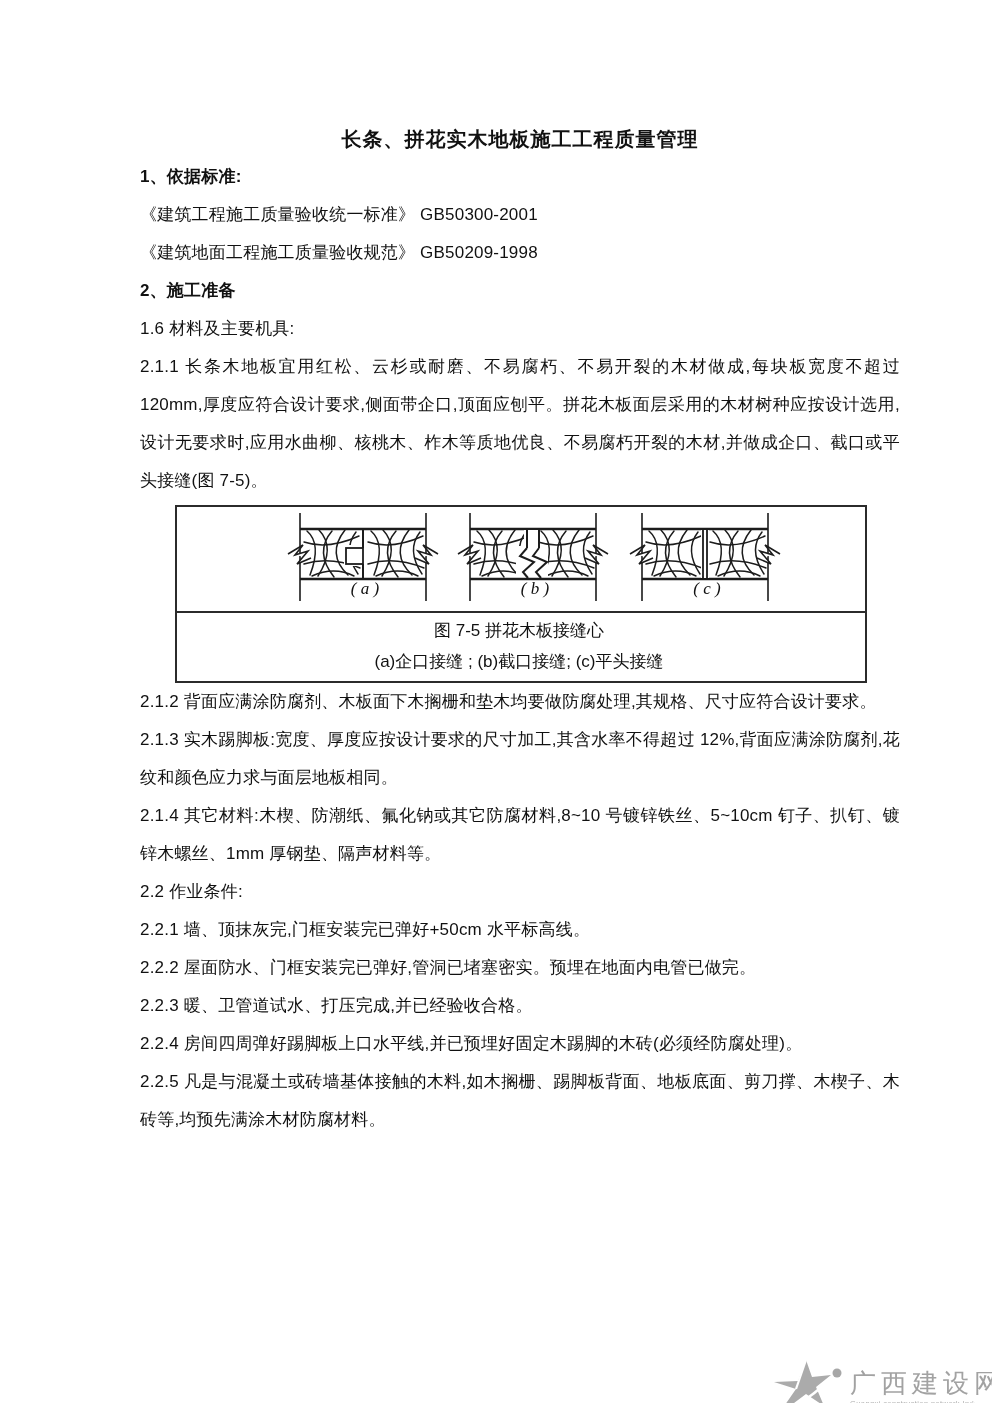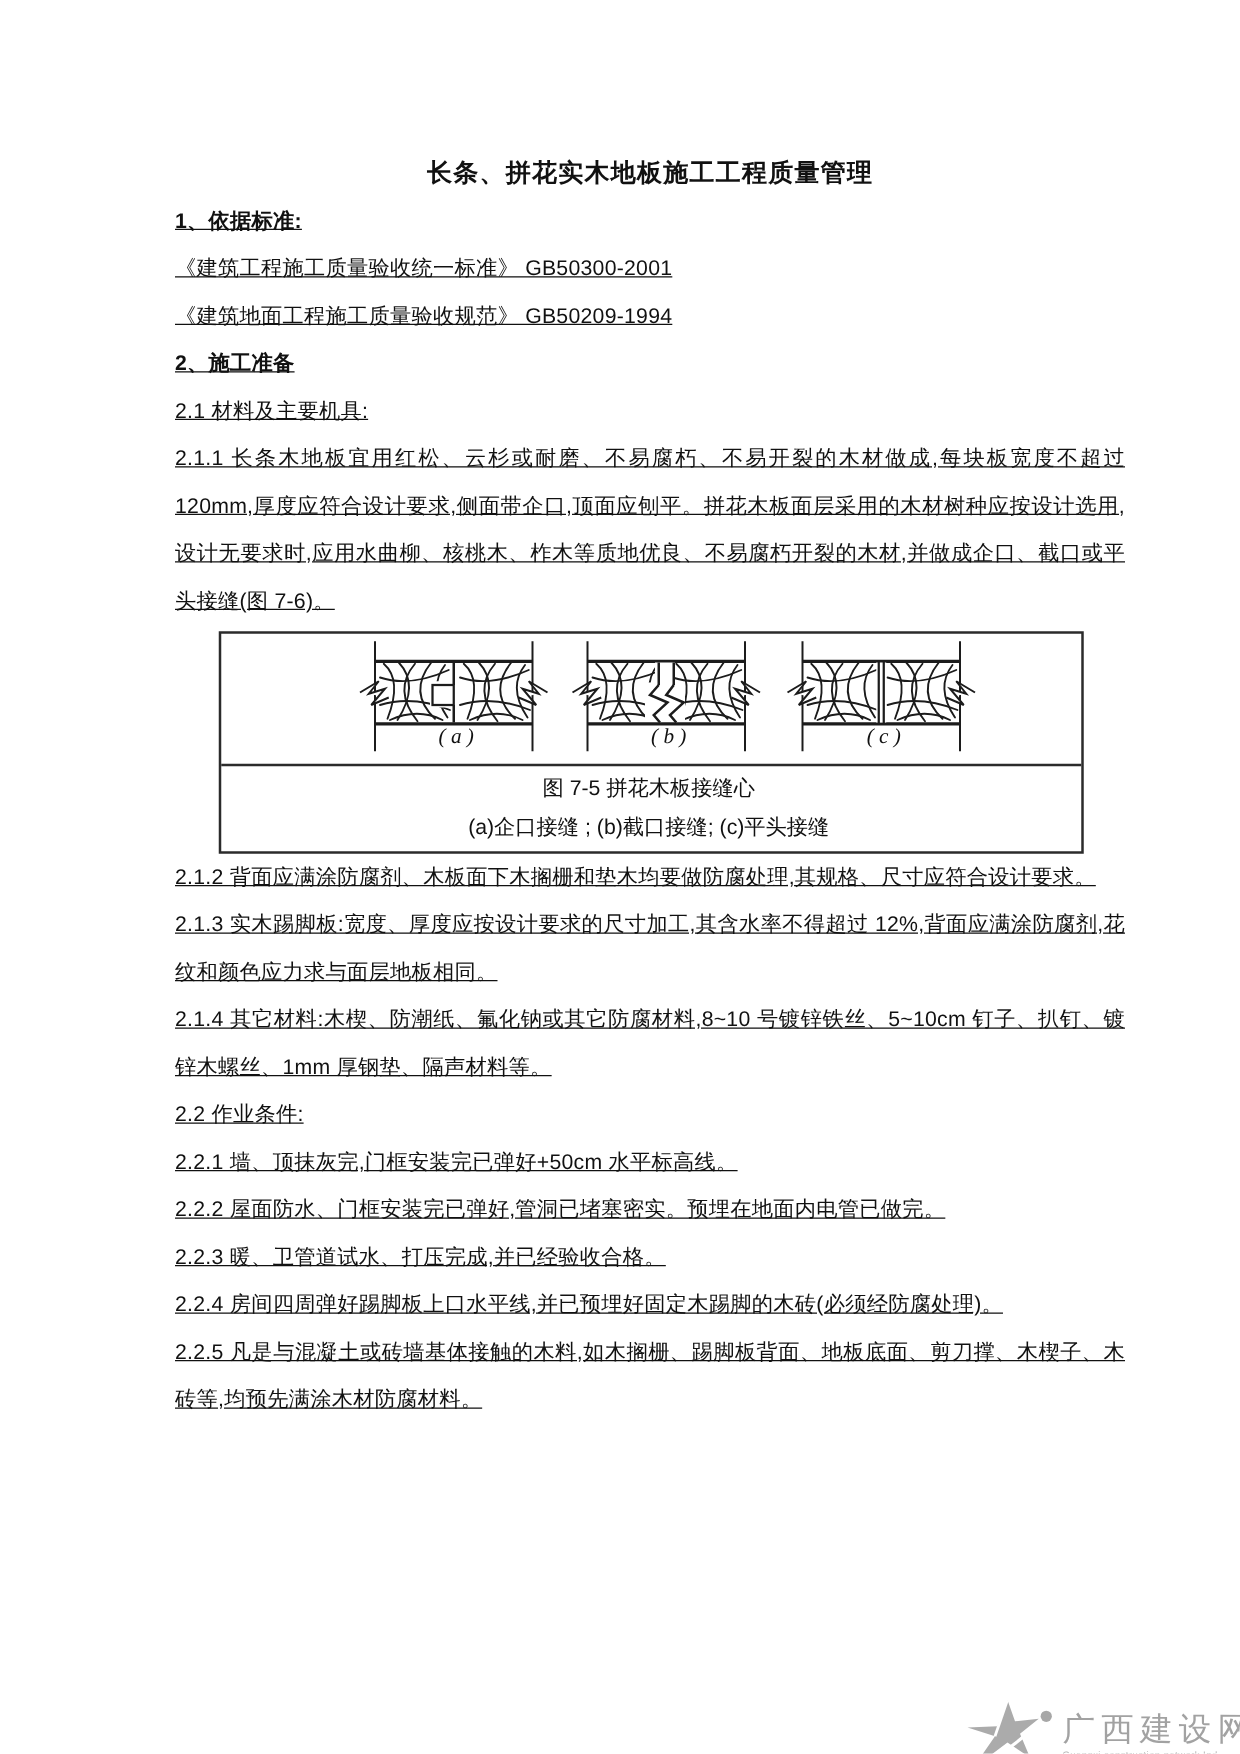--- a/index.html
+++ b/index.html
@@ -24,21 +24,20 @@
     text-align: center;
     letter-spacing: 1px;
   }
   p.line {
     margin: 0;
     font-size: 17px;
     line-height: 38px;
     text-align: justify;
     text-justify: inter-ideograph;
     letter-spacing: 0.2px;
-    text-decoration: underline;
   }
   p.bold { font-weight: bold; }
   
   figure.fig {
     margin: 5px 0 0 35px;
     width: 688px;
     border: 2px solid #2b2b2b;
     background: #ffffff;
   }
   .fig-canvas {
@@ -101,24 +100,24 @@
 </head>
 <body>
 
 <div class="page">
   <div class="content">
 
     <h1 class="doc-title">长条、拼花实木地板施工工程质量管理</h1>
 
     <p class="line bold">1、依据标准:</p>
     <p class="line">《建筑工程施工质量验收统一标准》  GB50300-2001</p>
-    <p class="line">《建筑地面工程施工质量验收规范》  GB50209-1994</p>
+    <p class="line">《建筑地面工程施工质量验收规范》  GB50209-1998</p>
     <p class="line bold">2、施工准备</p>
-    <p class="line">2.1 材料及主要机具:</p>
-    <p class="line">2.1.1 长条木地板宜用红松、云杉或耐磨、不易腐朽、不易开裂的木材做成,每块板宽度不超过 120mm,厚度应符合设计要求,侧面带企口,顶面应刨平。拼花木板面层采用的木材树种应按设计选用,设计无要求时,应用水曲柳、核桃木、柞木等质地优良、不易腐朽开裂的木材,并做成企口、截口或平头接缝(图 7-6)。</p>
+    <p class="line">1.6 材料及主要机具:</p>
+    <p class="line">2.1.1 长条木地板宜用红松、云杉或耐磨、不易腐朽、不易开裂的木材做成,每块板宽度不超过 120mm,厚度应符合设计要求,侧面带企口,顶面应刨平。拼花木板面层采用的木材树种应按设计选用,设计无要求时,应用水曲柳、核桃木、柞木等质地优良、不易腐朽开裂的木材,并做成企口、截口或平头接缝(图 7-5)。</p>
 
     <figure class="fig">
       <div class="fig-canvas">
         <svg width="684" height="104" viewBox="0 0 684 104">
           <defs>
             <g id="grain" stroke="#1c1c1c" stroke-width="1.5" fill="none" stroke-linecap="round">
               <path d="M3,1 Q18,14 6,45"></path>
               <path d="M15,0 Q32,18 14,46"></path>
               <path d="M28,1 Q10,22 30,47"></path>
               <path d="M41,0 Q22,24 44,45"></path>

